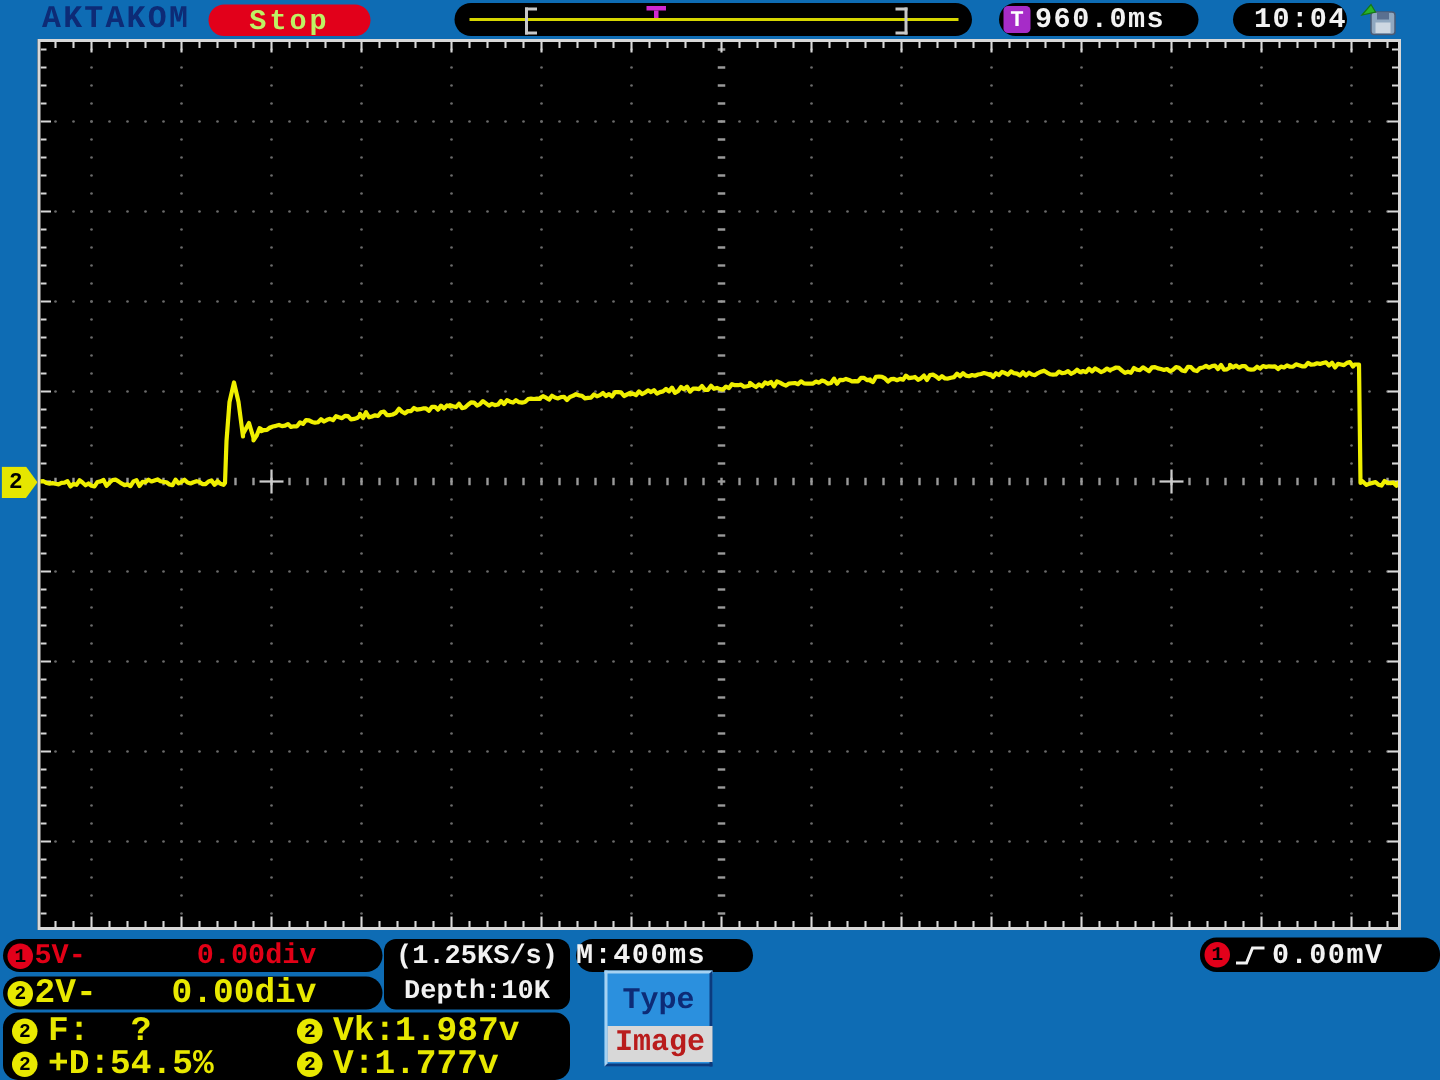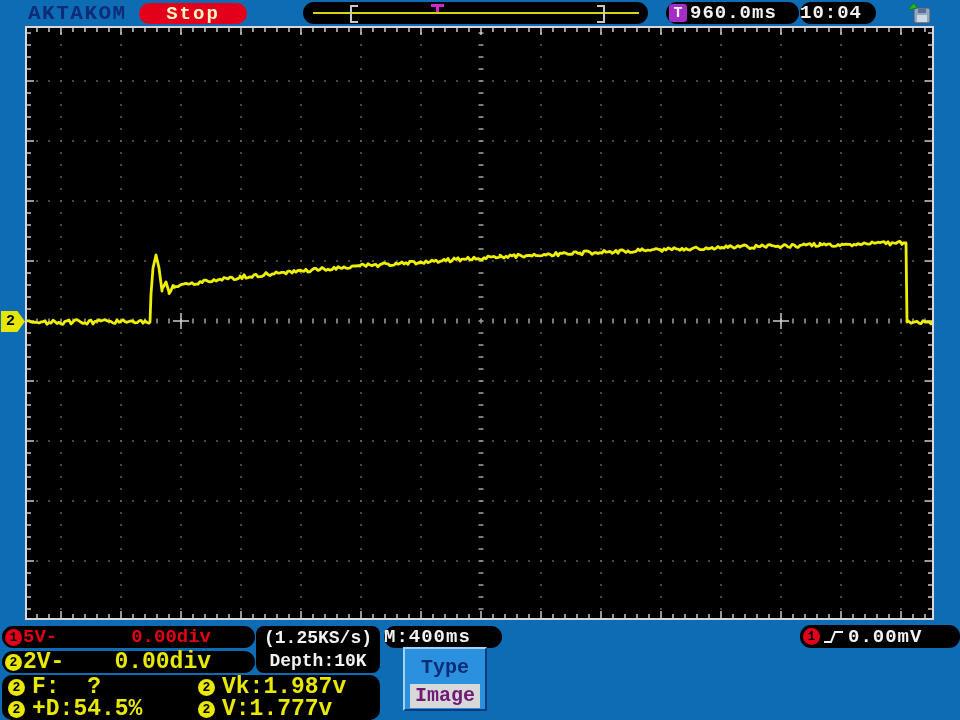--- a/index.html
+++ b/index.html
@@ -15,32 +15,32 @@
   .disc-red{background:#E2001A;}
   .disc-yel{background:#E8E800;}
   .wtxt{color:#F2F2F2;font-size:19px;font-weight:bold;letter-spacing:1px;}
   .ytxt{color:#E8E800;font-size:23px;font-weight:bold;white-space:pre;}
   .rtxt{color:#E20016;font-size:19px;font-weight:bold;white-space:pre;}
 
   
   #brand{left:28px;top:2px;font-size:21px;font-weight:bold;color:#0D2B76;letter-spacing:1.5px;}
   #stop-pill{left:139px;top:3px;width:108px;height:21px;background:#E2001A;border-radius:11px;
              display:flex;align-items:center;justify-content:center;}
-  #stop-pill span{color:#fef9c3;font-size:19px;font-weight:bold;letter-spacing:2px;}
+  #stop-pill span{color:#bef264;font-size:19px;font-weight:bold;letter-spacing:2px;}
   #trigbar{left:303px;top:2px;width:345px;height:22px;background:#000;border-radius:11px;}
   #trig-line{left:10px;top:10px;width:326px;height:2px;background:#D6D600;}
   .bracket{top:3px;width:6px;height:14px;}
   #bracket-l{left:47px;border-left:2px solid #C8C8C8;border-top:2px solid #C8C8C8;border-bottom:2px solid #C8C8C8;}
   #bracket-r{left:294px;border-right:2px solid #C8C8C8;border-top:2px solid #C8C8C8;border-bottom:2px solid #C8C8C8;}
   #tmark-bar{left:128px;top:2px;width:13px;height:3px;background:#D028D0;}
   #tmark-stem{left:133px;top:5px;width:3px;height:5px;background:#D028D0;}
   #ttime-pill{left:666px;top:2px;width:130px;height:22px;padding-left:3px;gap:3px;}
   #tsquare{width:18px;height:18px;background:#A62CC8;border-radius:3px;color:#FFF;
            display:flex;align-items:center;justify-content:center;font-size:15px;font-weight:bold;}
-  #clock-pill{left:800px;top:2px;width:76px;height:22px;justify-content:flex-start;}
+  #clock-pill{left:822px;top:2px;width:76px;height:22px;justify-content:flex-end;}
 
   
   #screen{left:25px;top:26px;width:909px;height:594px;background:#000;
           border:2px solid #D8D8D8;box-sizing:border-box;}
   #ch2-tag{left:1px;top:311px;width:24px;height:21px;background:#E6E600;
            clip-path:polygon(0 0,68% 0,100% 50%,68% 100%,0 100%);
            display:flex;align-items:center;color:#000;font-size:15px;font-weight:bold;
            padding-left:5px;box-sizing:border-box;z-index:5;}
 
   
@@ -55,24 +55,24 @@
             display:grid;grid-template-columns:190px 1fr;grid-auto-rows:22px;
             align-items:center;padding-top:1px;box-sizing:border-box;}
   .meas-cell{display:flex;align-items:center;gap:7px;padding-left:6px;}
   #m-pill{left:384px;top:626px;width:118px;height:22px;justify-content:flex-start;}
   #trig-pill{left:800px;top:625px;width:157px;height:23px;padding-left:3px;gap:3px;}
 
   
   .soft-btn{background:#2B90DE;border-top:2px solid #A6D2F2;border-left:2px solid #A6D2F2;
             border-right:2px solid #0B3B7E;border-bottom:2px solid #0B3B7E;box-sizing:border-box;
             color:#0D2B76;font-weight:bold;font-size:20px;text-align:center;}
-  #type-btn{left:403px;top:647px;width:84px;height:64px;}
+  #type-btn{left:403px;top:647px;width:72px;height:64px;}
   #type-label{margin-top:7px;}
   #image-value{margin:5px auto 0;width:70px;height:24px;line-height:24px;background:#D8D8D8;
-               color:#701a75;font-size:20px;font-weight:bold;}
+               color:#b91c1c;font-size:20px;font-weight:bold;}
   #save-btn{left:718px;top:647px;width:104px;height:64px;line-height:58px;}
 </style>
 </head>
 <body>
 
 <div id="root">
 
   <div id="brand" class="abs">AKTAKOM</div>
 
   <div id="stop-pill" class="abs">

